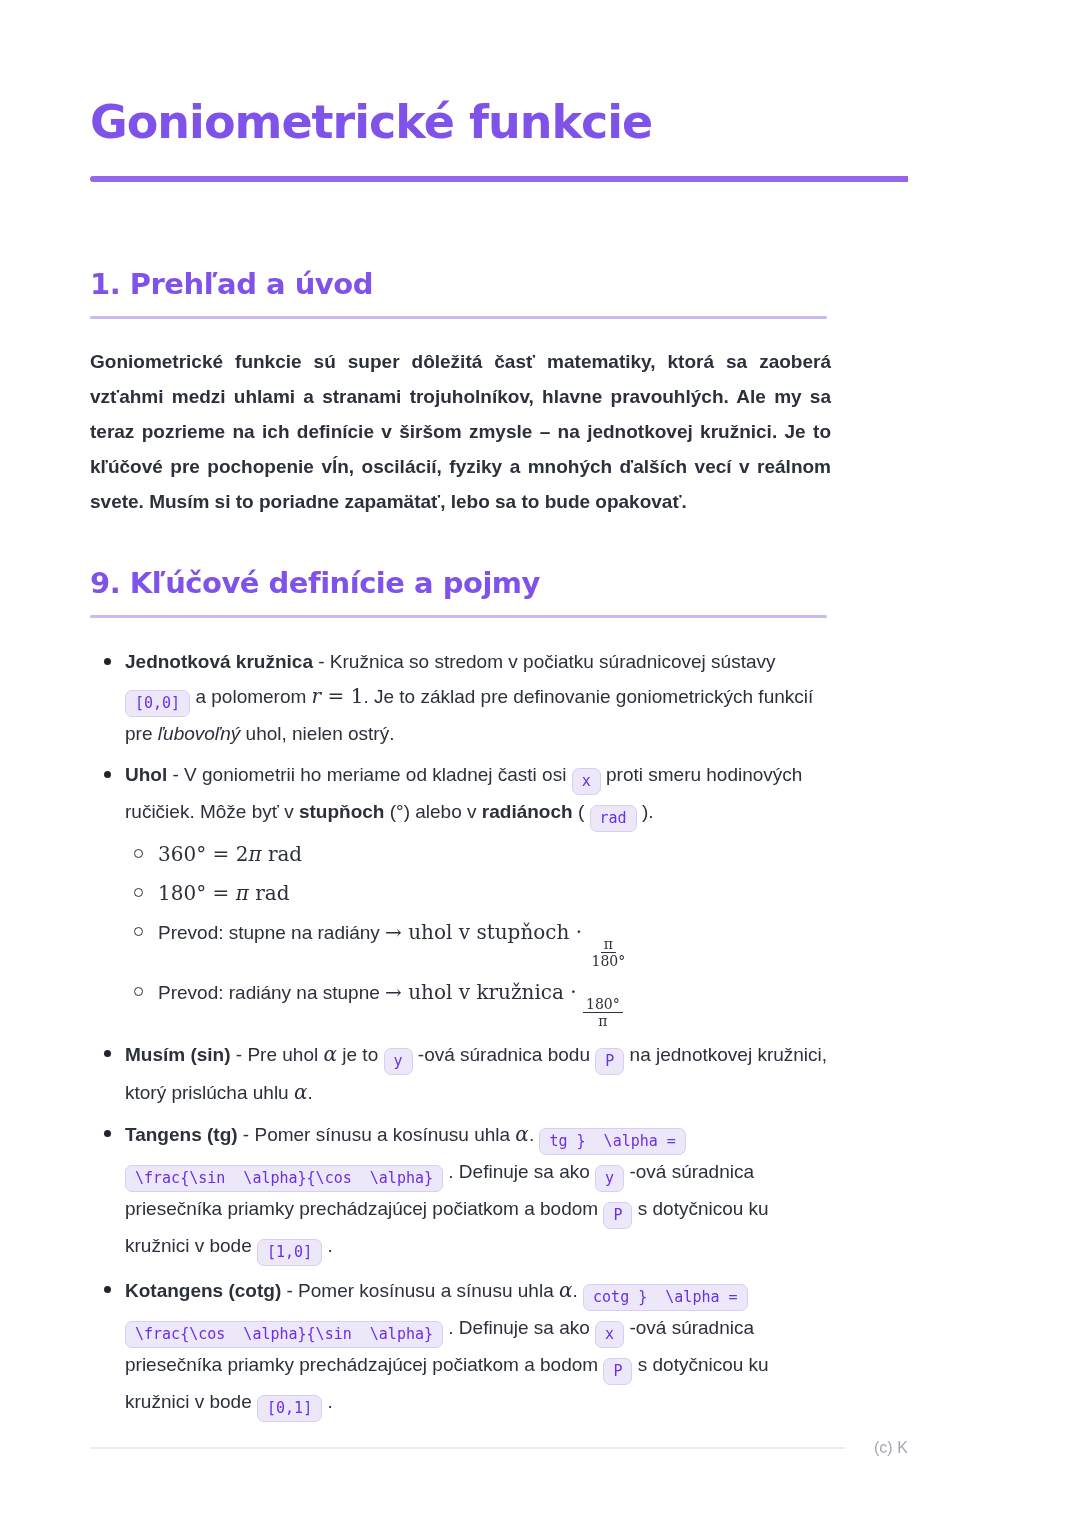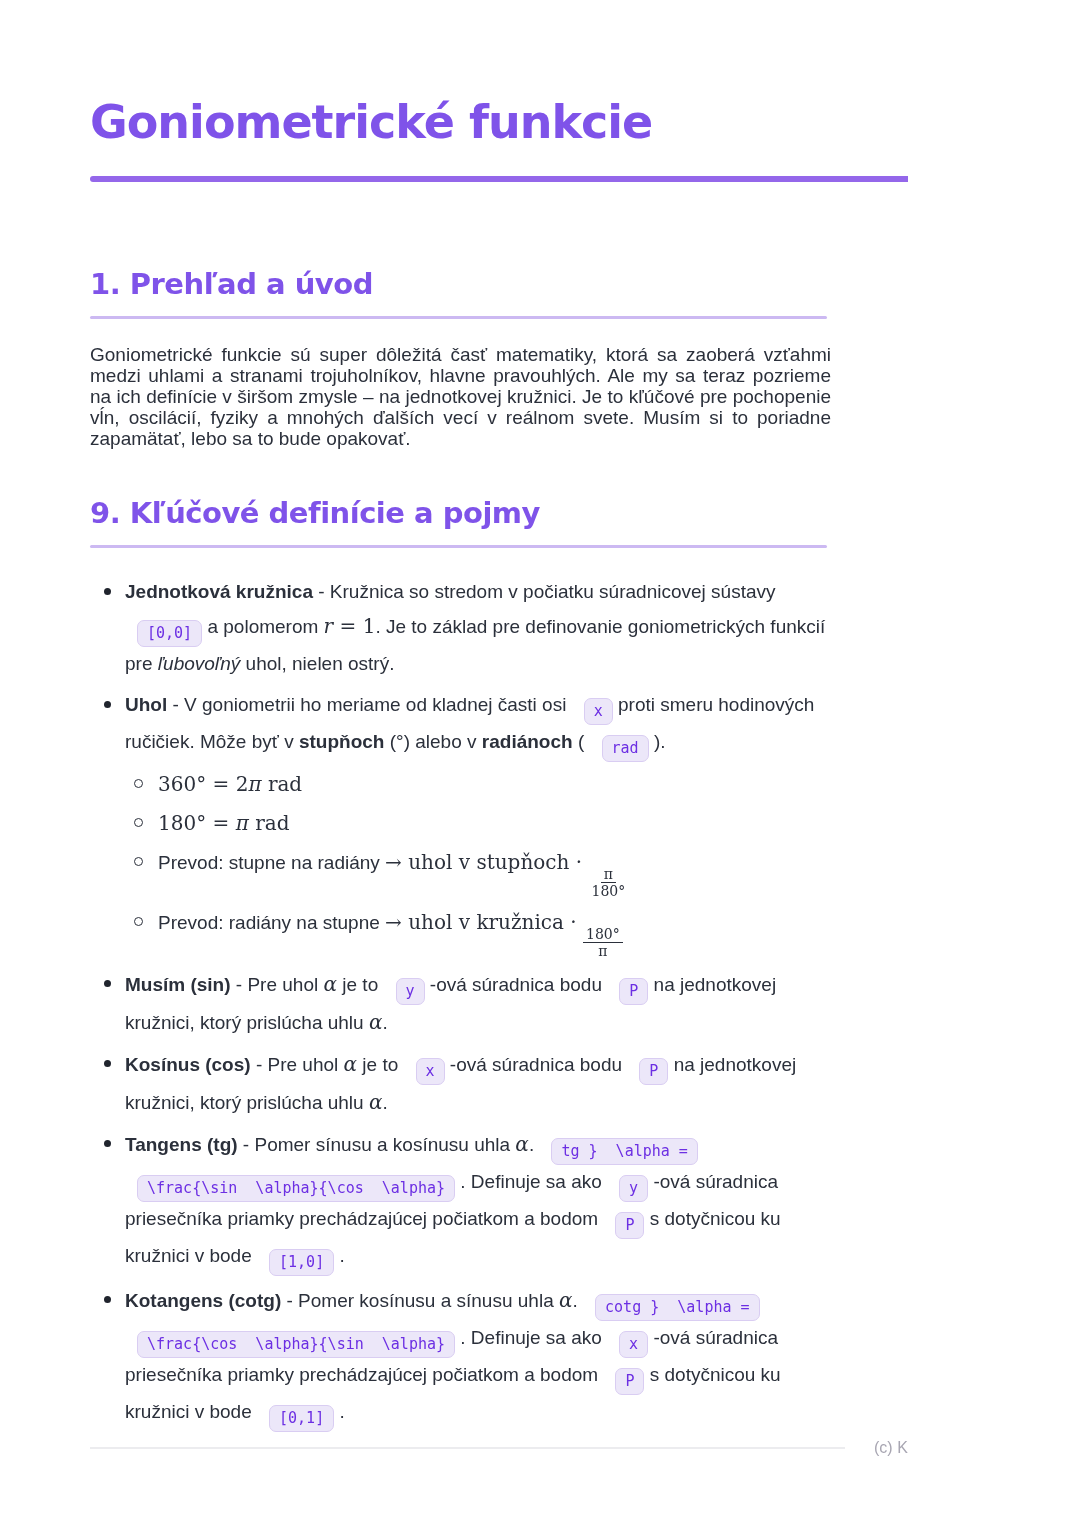--- a/index.html
+++ b/index.html
@@ -9,39 +9,39 @@
   .side-strip{position:absolute;left:976px;top:50px;width:56px;height:1427px;
     background:linear-gradient(to right,#cfc4ef 0px,#cfc4ef 4px,#e3dcf7 4px,#e9e5fa 7px,#edeafb 12px,#edeafb 100%);}
   .content{position:absolute;left:90px;top:0;width:848px;}
   h1{margin:95px 0 0 0;font-family:"DejaVu Sans","Liberation Sans",sans-serif;
      font-size:46px;line-height:54px;font-weight:bold;letter-spacing:-1px;color:#7f53e9;}
   .rule-thick{margin-top:27px;width:848px;height:6px;background:#9467ea;border-radius:3px;}
   h2{margin:84px 0 0 0;font-family:"DejaVu Sans","Liberation Sans",sans-serif;
      font-size:29px;line-height:37px;font-weight:bold;letter-spacing:-0.5px;color:#7f53e9;}
   section.defs-section h2{margin-top:46px;}
   .rule-thin{margin-top:13px;width:737px;height:3px;background:#ccb9f2;border-radius:2px;}
-  p.lead{margin:25px 0 0 0;width:741px;font-size:19px;line-height:21px;
-         text-align:justify;color:#2b303b;}
+  p.lead{margin:25px 0 0 0;width:741px;font-size:19px;line-height:35px;
+         text-align:justify;color:#2b303b;font-weight:bold;}
   ul.defs{list-style:none;margin:27px 0 0 0;padding:0 0 0 35px;}
   ul.defs>li{position:relative;margin:0 0 7px 0;width:712px;font-size:19px;line-height:34px;}
   ul.defs>li::before{content:"";position:absolute;left:-21px;top:13px;width:7px;height:7px;
          border-radius:50%;background:#20242d;}
   ul.sub{list-style:none;margin:7px 0 0 0;padding:0 0 0 33px;}
   ul.sub>li{position:relative;margin:0 0 8px 0;font-size:19px;line-height:31px;}
   ul.sub>li::before{content:"";position:absolute;left:-24px;top:10px;width:7px;height:7px;
          border:1.7px solid #2b303b;border-radius:50%;background:transparent;}
   
   .rb{font-weight:bold;}
   .ri{font-style:italic;}
   .rm{font-family:"DejaVu Serif","Liberation Serif",serif;font-size:20px;}
   .rmi{font-family:"DejaVu Serif","Liberation Serif",serif;font-size:20px;font-style:italic;}
   .code-badge{display:inline-block;font-family:"DejaVu Sans Mono","Liberation Mono",monospace;
          font-size:15px;line-height:17px;color:#6c2fe3;background:#ece7f9;
          border:1px solid #d9cdf2;border-radius:7px;padding:4px 9px;vertical-align:-5px;
-         white-space:pre;margin-left:12px;}
+         white-space:pre;}
   .frac{display:inline-flex;flex-direction:column;align-items:center;vertical-align:-10px;
          font-family:"DejaVu Serif","Liberation Serif",serif;font-size:14px;line-height:1.15;}
   .frac .num{border-bottom:1.3px solid #2b303b;padding:0 3px;}
   .frac .den{padding:0 3px;}
   
   .footer{position:absolute;left:90px;top:1439px;width:921px;display:flex;
           align-items:center;z-index:2;text-align:right;}
   .footer-line{width:755px;height:2px;background:#ececef;}
   .footer-text{margin-left:auto;font-size:16px;color:#a8a6b2;}
 </style>
@@ -89,23 +89,20 @@
                     <span class="num">180°</span>
                     <span class="den">π</span>
                   </span></span>
             </li>
           </ul>
         </li>
         <li>
           <span class="rich"><span class="rb">Musím (sin)</span><span class="rt"> - Pre uhol </span><span class="rmi">α</span><span class="rt"> je to </span><span class="code-badge">y</span><span class="rt"> -ová súradnica bodu </span><span class="code-badge">P</span><span class="rt"> na jednotkovej kružnici, ktorý prislúcha uhlu </span><span class="rmi">α</span><span class="rt">.</span></span>
         </li>
         <li>
-          <span class="rich"><span class="rb">Kosínus (cos)</span><span class="rt"> - Pre uhol </span><span class="rmi">α</span><span class="rt"> je to </span><span class="code-badge">x</span><span class="rt"> -ová súradnica bodu </span><span class="code-badge">P</span><span class="rt"> na jednotkovej kružnici, ktorý prislúcha uhlu </span><span class="rmi">α</span><span class="rt">.</span></span>
-        </li>
-        <li>
           <span class="rich"><span class="rb">Tangens (tg)</span><span class="rt"> - Pomer sínusu a kosínusu uhla </span><span class="rmi">α</span><span class="rt">. </span><span class="code-badge">tg }  \alpha =</span><span class="rt"> </span><span class="code-badge">\frac{\sin  \alpha}{\cos  \alpha}</span><span class="rt"> . Definuje sa ako </span><span class="code-badge">y</span><span class="rt"> -ová súradnica priesečníka priamky prechádzajúcej počiatkom a bodom </span><span class="code-badge">P</span><span class="rt"> s dotyčnicou ku kružnici v bode </span><span class="code-badge">[1,0]</span><span class="rt"> .</span></span>
         </li>
         <li>
           <span class="rich"><span class="rb">Kotangens (cotg)</span><span class="rt"> - Pomer kosínusu a sínusu uhla </span><span class="rmi">α</span><span class="rt">. </span><span class="code-badge">cotg }  \alpha =</span><span class="rt"> </span><span class="code-badge">\frac{\cos  \alpha}{\sin  \alpha}</span><span class="rt"> . Definuje sa ako </span><span class="code-badge">x</span><span class="rt"> -ová súradnica priesečníka priamky prechádzajúcej počiatkom a bodom </span><span class="code-badge">P</span><span class="rt"> s dotyčnicou ku kružnici v bode </span><span class="code-badge">[0,1]</span><span class="rt"> .</span></span>
         </li>
       </ul>
     </section>
   </div>
 
   <div class="footer">

